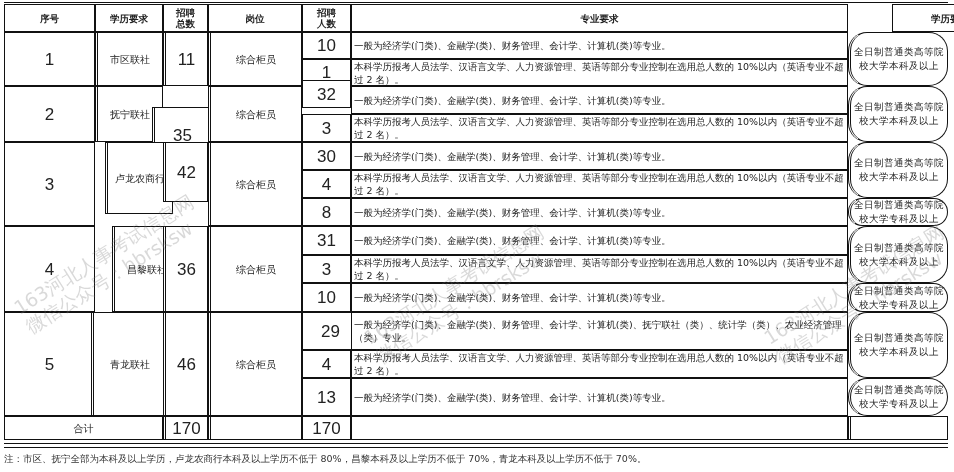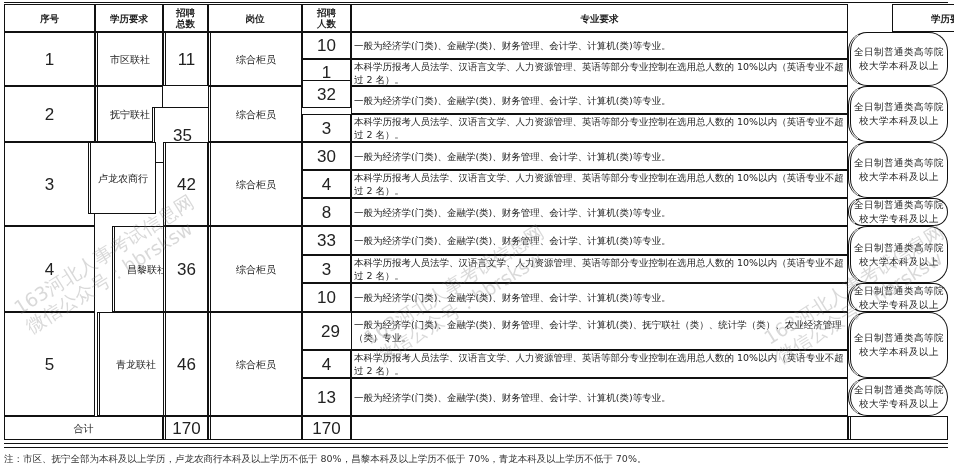--- a/index.html
+++ b/index.html
@@ -47,45 +47,45 @@
     <div class="cell num" style="left: 0px; width: 91px; top: 82px; height: 56px;">2</div>
     <div class="cell  dbl" style="left: 91px; width: 68px; top: 82px; height: 56px; font-family: Liberation Serif, serif;">抚宁联社</div>
     <div class="cell num dbl" style="left: 148px; width: 59px; top: 82px; height: 56px; margin-top: 21px;">35</div>
     <div class="cell  dbl" style="left: 204px; width: 94px; top: 82px; height: 56px;">综合柜员</div>
     <div class="cell num" style="left: 298px; width: 49px; top: 76px; height: 28px;">32</div>
     <div class="cell txt" style="left: 347px; width: 497px; top: 82px; height: 28px;">一般为经济学(门类)、金融学(类)、财务管理、会计学、计算机(类)等专业。</div>
     <div class="cell num" style="left: 298px; width: 49px; top: 110px; height: 28px;">3</div>
     <div class="cell txt" style="left: 347px; width: 497px; top: 110px; height: 28px;">本科学历报考人员法学、汉语言文学、人力资源管理、英语等部分专业控制在选用总人数的 10%以内（英语专业不超过 2 名）。</div>
     <div class="cell edu dbl" style="left: 844px; width: 100px; top: 82px; height: 56px;">全日制普通类高等院校大学本科及以上</div>
     <div class="cell num" style="left: 0px; width: 91px; top: 138px; height: 84px;">3</div>
-    <div class="cell  dbl" style="left: 84px; width: 68px; top: 138px; height: 72px;">卢龙农商行</div>
-    <div class="cell num dbl" style="left: 159px; width: 45px; top: 138px; height: 84px;">42</div>
+    <div class="cell  dbl" style="left: 101px; width: 68px; top: 138px; height: 72px;">卢龙农商行</div>
+    <div class="cell num dbl" style="left: 159px; width: 45px; top: 138px; height: 60px;">42</div>
     <div class="cell  dbl" style="left: 204px; width: 94px; top: 138px; height: 84px;">综合柜员</div>
     <div class="cell num" style="left: 298px; width: 49px; top: 138px; height: 28px;">30</div>
     <div class="cell txt" style="left: 347px; width: 497px; top: 138px; height: 28px;">一般为经济学(门类)、金融学(类)、财务管理、会计学、计算机(类)等专业。</div>
     <div class="cell num" style="left: 298px; width: 49px; top: 166px; height: 28px;">4</div>
     <div class="cell txt" style="left: 347px; width: 497px; top: 166px; height: 28px;">本科学历报考人员法学、汉语言文学、人力资源管理、英语等部分专业控制在选用总人数的 10%以内（英语专业不超过 2 名）。</div>
     <div class="cell num" style="left: 298px; width: 49px; top: 194px; height: 28px;">8</div>
     <div class="cell txt" style="left: 347px; width: 497px; top: 194px; height: 28px;">一般为经济学(门类)、金融学(类)、财务管理、会计学、计算机(类)等专业。</div>
     <div class="cell edu dbl" style="left: 844px; width: 100px; top: 138px; height: 56px;">全日制普通类高等院校大学本科及以上</div>
     <div class="cell edu dbl" style="left: 844px; width: 100px; top: 194px; height: 28px;">全日制普通类高等院校大学专科及以上</div>
     <div class="cell num" style="left: 0px; width: 91px; top: 222px; height: 86px;">4</div>
     <div class="cell  dbl" style="left: 91px; width: 68px; top: 222px; height: 86px; margin-left: 17px;">昌黎联社</div>
     <div class="cell num dbl" style="left: 159px; width: 45px; top: 222px; height: 86px;">36</div>
     <div class="cell  dbl" style="left: 204px; width: 94px; top: 222px; height: 86px;">综合柜员</div>
-    <div class="cell num" style="left: 298px; width: 49px; top: 222px; height: 29px;">33</div>
+    <div class="cell num" style="left: 298px; width: 49px; top: 222px; height: 29px;">31</div>
     <div class="cell txt" style="left: 347px; width: 497px; top: 222px; height: 29px;">一般为经济学(门类)、金融学(类)、财务管理、会计学、计算机(类)等专业。</div>
     <div class="cell num" style="left: 298px; width: 49px; top: 251px; height: 28px;">3</div>
     <div class="cell txt" style="left: 347px; width: 497px; top: 251px; height: 28px;">本科学历报考人员法学、汉语言文学、人力资源管理、英语等部分专业控制在选用总人数的 10%以内（英语专业不超过 2 名）。</div>
     <div class="cell num" style="left: 298px; width: 49px; top: 279px; height: 29px;">10</div>
     <div class="cell txt" style="left: 347px; width: 497px; top: 279px; height: 29px;">一般为经济学(门类)、金融学(类)、财务管理、会计学、计算机(类)等专业。</div>
     <div class="cell edu dbl" style="left: 844px; width: 100px; top: 222px; height: 57px;">全日制普通类高等院校大学本科及以上</div>
     <div class="cell edu dbl" style="left: 844px; width: 100px; top: 279px; height: 29px;">全日制普通类高等院校大学专科及以上</div>
     <div class="cell num" style="left: 0px; width: 91px; top: 308px; height: 104px;">5</div>
-    <div class="cell  dbl" style="left: 93px; width: 76px; top: 308px; height: 104px;">青龙联社</div>
+    <div class="cell  dbl" style="left: 87px; width: 76px; top: 308px; height: 104px;">青龙联社</div>
     <div class="cell num dbl" style="left: 159px; width: 45px; top: 308px; height: 104px;">46</div>
     <div class="cell  dbl" style="left: 204px; width: 94px; top: 308px; height: 104px;">综合柜员</div>
     <div class="cell num" style="left: 298px; width: 57px; top: 308px; height: 38px;">29</div>
     <div class="cell txt" style="left: 347px; width: 497px; top: 308px; height: 38px;">一般为经济学(门类)、金融学(类)、财务管理、会计学、计算机(类)、抚宁联社（类）、统计学（类）、农业经济管理（类）专业。</div>
     <div class="cell num" style="left: 298px; width: 49px; top: 346px; height: 28px;">4</div>
     <div class="cell txt" style="left: 347px; width: 497px; top: 346px; height: 28px;">本科学历报考人员法学、汉语言文学、人力资源管理、英语等部分专业控制在选用总人数的 10%以内（英语专业不超过 2 名）。</div>
     <div class="cell num" style="left: 298px; width: 49px; top: 374px; height: 38px;">13</div>
     <div class="cell txt" style="left: 347px; width: 497px; top: 374px; height: 38px;">一般为经济学(门类)、金融学(类)、财务管理、会计学、计算机(类)等专业。</div>
     <div class="cell edu dbl" style="left: 844px; width: 100px; top: 308px; height: 66px;">全日制普通类高等院校大学本科及以上</div>
     <div class="cell edu dbl" style="left: 844px; width: 100px; top: 374px; height: 38px;">全日制普通类高等院校大学专科及以上</div>

